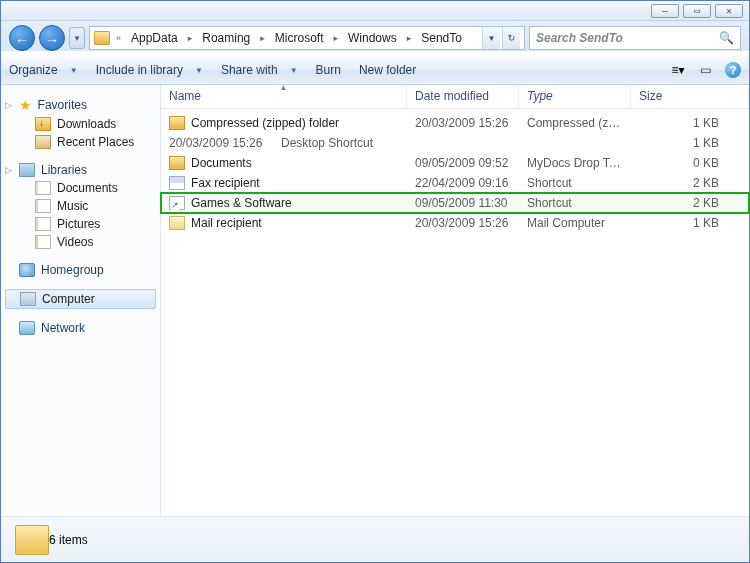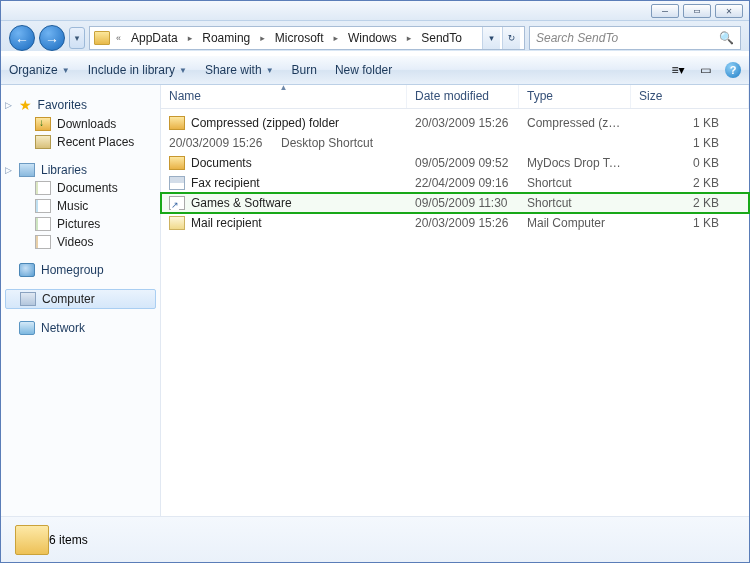--- a/index.html
+++ b/index.html
@@ -12,26 +12,26 @@
 
 
 .navrow { height: 34px; display: flex; align-items: center; padding: 0 8px; gap: 4px; }
 .navbtn { width: 26px; height: 26px; border-radius: 50%; background: radial-gradient(circle at 35% 30%, #6fb3f2, #1a6bbf); border: 1px solid #1b5b9c; display: flex; align-items: center; justify-content: center; color: #fff; font-size: 14px; }
 .navbtn.small { width: 16px; height: 22px; border-radius: 3px; background: linear-gradient(#e8f0fb,#cfe0f4); border: 1px solid #9db9d8; color:#3c5878; font-size:9px;}
 .addressbar { flex: 1; height: 24px; background: #fff; border: 1px solid #a8bdd6; display: flex; align-items: center; padding: 0 4px; gap: 2px; overflow: hidden; }
 .foldericon { width: 16px; height: 14px; background: linear-gradient(#fce79a,#e7b94a); border: 1px solid #caa23a; border-radius: 1px; flex-shrink:0; }
 .crumb { padding: 2px 4px; color: #222; white-space: nowrap; }
 .crumb.sep { color: #666; font-size: 9px; }
 .ab-btn { width: 18px; height: 22px; background: linear-gradient(#f4f8fd,#dce8f6); border-left: 1px solid #c3d4e8; display:flex;align-items:center;justify-content:center;color:#2c4a6f;font-size:9px; flex-shrink:0;}
-.searchbox { width: 212px; height: 24px; background: #fff; border: 1px solid #a8bdd6; display: flex; align-items: center; padding: 0 6px; color: #888; font-style: italic; justify-content: space-between;}
+.searchbox { width: 212px; height: 24px; background: #fff; border: 1px solid #a8bdd6; display: flex; align-items: center; padding: 0 6px; color: #888; font-style: italic; justify-content: space-between; font-weight: bold;}
 .searchbox .mag { color:#4d6d95; font-style:normal; }
 
 
 .cmdbar { height: 30px; background: linear-gradient(#f8fbfe,#e5eef9 48%,#d7e4f2 52%,#e9f1fa); border-top: 1px solid #fff; border-bottom: 1px solid #bcd0e6; display: flex; align-items: center; padding: 0 8px; gap: 18px; }
-.cmditem { color: #1b385a; display: flex; align-items: center; gap: 4px; }
+.cmditem { color: #1b385a; display: flex; align-items: center; gap: 12px; }
 .cmditem .arr { font-size: 8px; color: #4a6b93; }
 .cmd-right { margin-left: auto; display: flex; align-items: center; gap: 10px;}
 .cmdicon { width: 18px; height: 18px; display:flex;align-items:center;justify-content:center;border:1px solid transparent;border-radius:2px;}
 .help { width:16px;height:16px;border-radius:50%;background:radial-gradient(circle at 35% 30%,#8fcff6,#1e7dc6);color:#fff;display:flex;align-items:center;justify-content:center;font-weight:bold;font-size:11px;}
 
 
 .body { flex:1; display:flex; min-height:0; }
 .nav { width: 160px; border-right: 1px solid #e1e8f2; padding: 6px 0; background:#fafcfe; overflow:hidden;}
 .navgroup { margin: 4px 0 10px 0; }
 .navhdr { display:flex; align-items:center; gap:6px; padding: 2px 6px 2px 18px; position:relative; color:#1c3a5f;}
@@ -51,21 +51,21 @@
 .ico.vid{background:#fff;border:1px solid #b4b4b4;box-shadow:inset 2px 0 0 #e7cfa8;}
 .ico.libroot{background:linear-gradient(#c8e2f6,#8ab9de);border:1px solid #6c9ac2;}
 .ico.hg{background:radial-gradient(circle at 40% 35%,#c6e0f6,#5a9ed2);border-radius:2px;border:1px solid #4a86b6;}
 .ico.comp{background:linear-gradient(#dfe8f3,#b3c6dd);border:1px solid #8aa2c0;}
 .ico.net{background:linear-gradient(#d3e9f8,#7db8e0);border:1px solid #5a95c2;border-radius:2px;}
 
 
 .files { flex:1; display:flex; flex-direction:column; }
 .cols { height: 24px; display:flex; border-bottom: 1px solid #e4e9f1; color:#355078;}
 .col { padding: 4px 8px; border-right:1px solid #eef2f8; position:relative;}
-.col.name{width:246px;} .col.date{width:112px;} .col.type{width:112px;} .col.size{flex:1;}
+.col.name{width:246px;} .col.date{width:112px;} .col.type{width:112px;font-style:italic;} .col.size{flex:1;}
 .sortarr{position:absolute; top:-2px; left:50%; transform:translateX(-50%); font-size:8px; color:#6e88a9;}
 .rows { flex:1; padding-top:4px; }
 .row { height:20px; display:flex; align-items:center; }
 .row.hl { outline:2px solid #18a818; outline-offset:-1px; background:#f4fbf4;}
 .cell { padding: 0 8px; overflow:hidden; white-space:nowrap; text-overflow:ellipsis; color:#222;}
 .cell.name{width:246px;display:flex;align-items:flex-start;gap:6px;}
 .cell.date{width:112px;color:#5a5a5a;} .cell.type{width:112px;color:#5a5a5a;} .cell.size{flex:1;text-align:right;padding-right:30px;color:#5a5a5a;}
 .fico{width:16px;height:14px;flex-shrink:0;}
 .fico.zip{background:linear-gradient(#fde7a1,#e8b246);border:1px solid #c7972f;}
 .fico.desk{background:linear-gradient(#79c0ee,#3a7cbc);border:1px solid #2d6aa3;}

